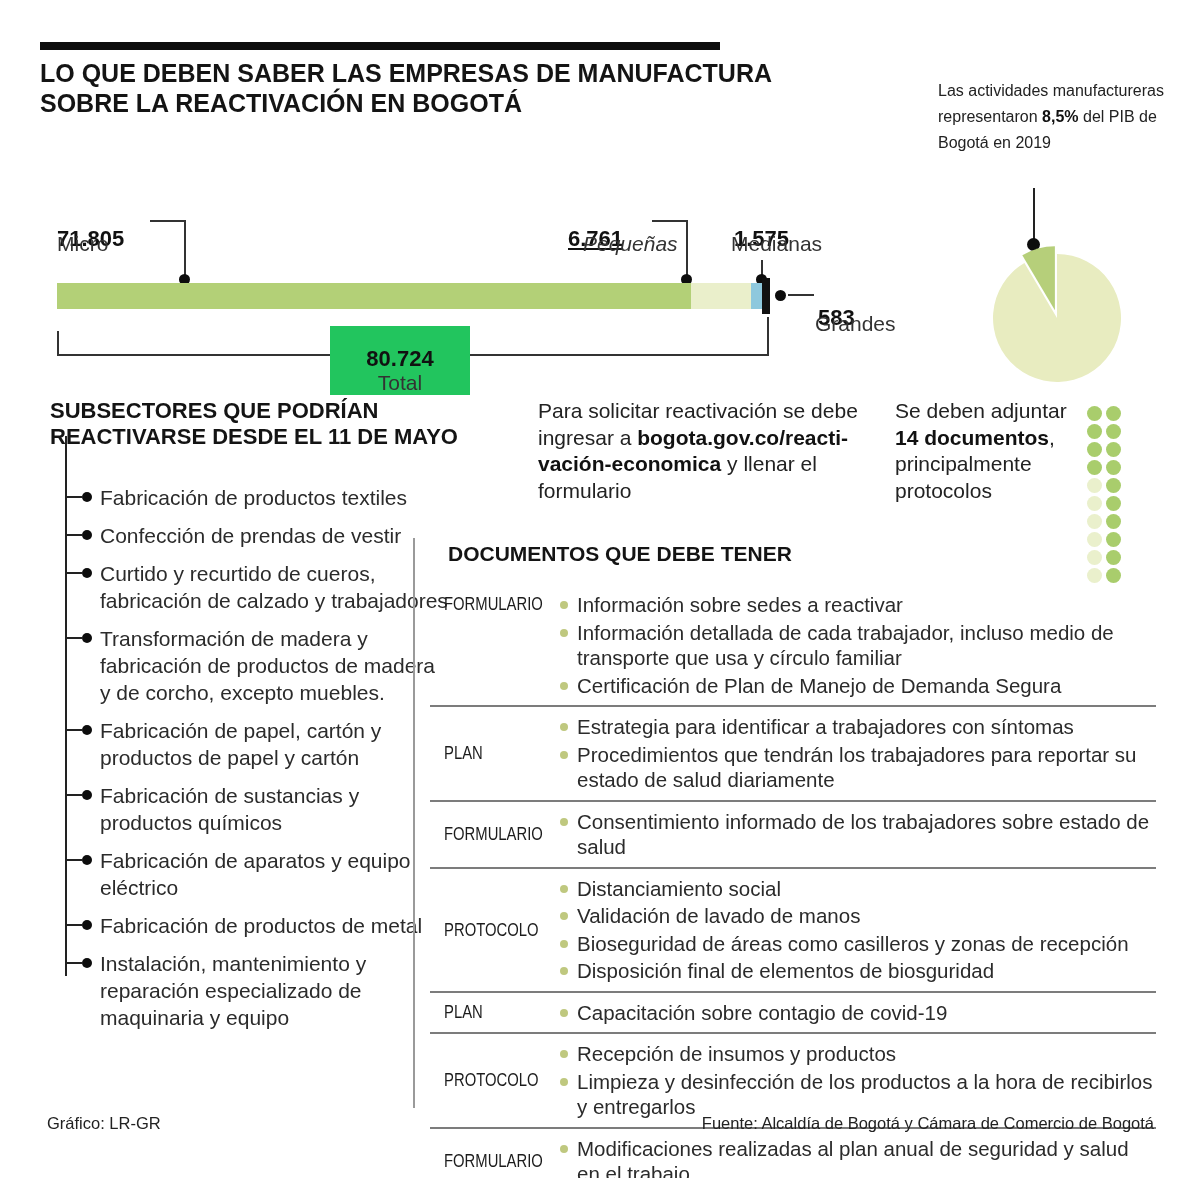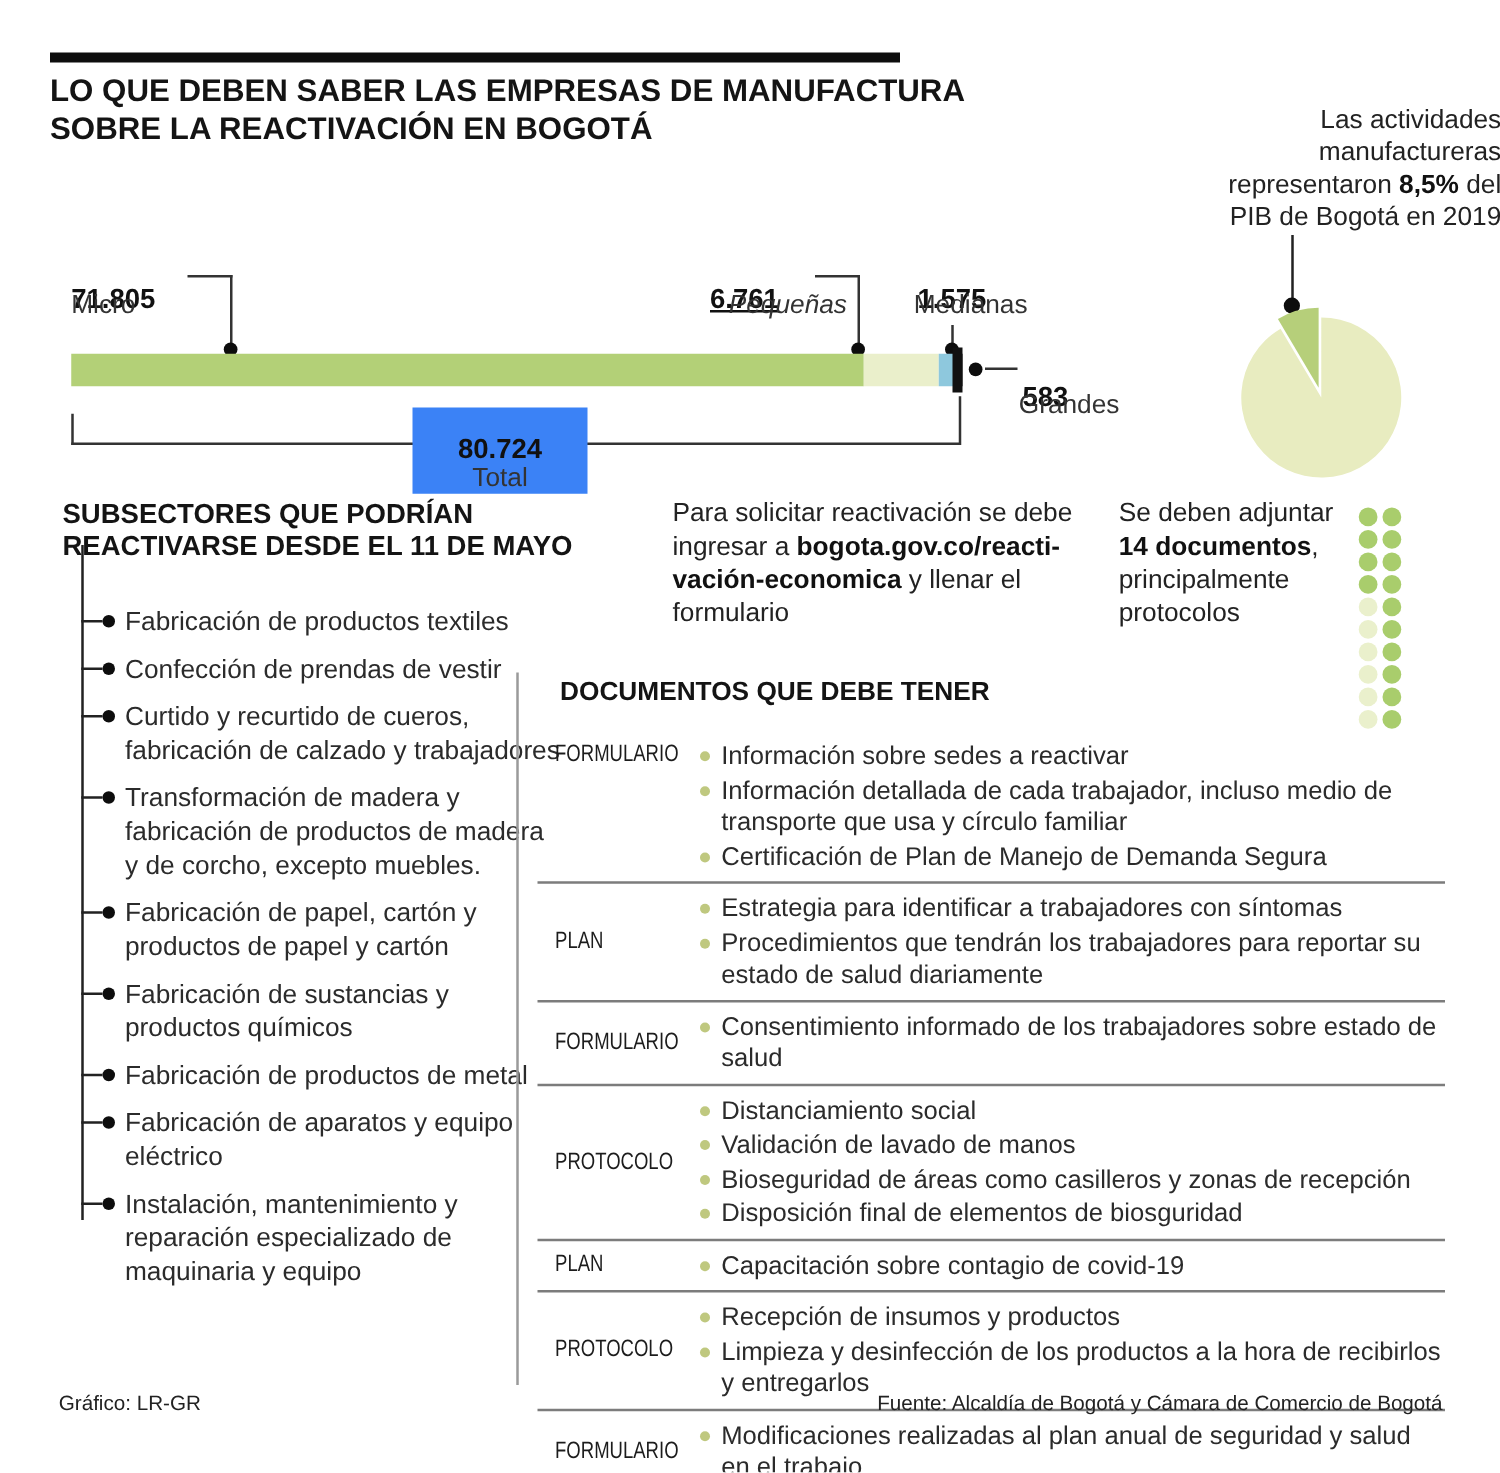--- a/index.html
+++ b/index.html
@@ -6,21 +6,21 @@
   .canvas{position:relative;width:1200px;height:1178px;background:#fff;overflow:hidden;
           font-family:"Liberation Sans",sans-serif;color:#1c1c1c;}
   .abs{position:absolute;}
 
   
   .top-rule{left:40px;top:42px;width:680px;height:8px;background:#0d0d0d;}
   .main-title{left:40px;top:58px;width:780px;font-size:25px;font-weight:bold;line-height:30px;color:#141414;}
   .sec1-title{left:48px;top:150px;font-size:21px;font-weight:bold;color:#141414;}
 
   
-  .pib-note{left:973px;top:62px;width:228px;font-size:21px;line-height:26px;color:#222;text-align:right;}
+  .pib-note{left:938px;top:62px;width:228px;font-size:16px;line-height:26px;color:#222;}
   .pib-note b{color:#111;}
   .pie-leader-line{left:1033px;top:188px;width:2px;height:54px;background:#222;}
   .pie-leader-dot{left:1027px;top:238px;width:13px;height:13px;border-radius:50%;background:#0d0d0d;}
   .pie-svg{left:985px;top:238px;}
 
   
   .num{font-size:22px;font-weight:bold;color:#111;margin-top:21px;}
   .cap{font-size:21px;color:#333;}
   .lbl-micro-num{left:57px;top:205px;}
   .lbl-micro-cap{left:57px;top:232px;}
@@ -42,21 +42,21 @@
   .med-v{left:761px;top:260px;height:18px;}
   .med-dot{left:756px;top:274px;}
   .gra-dot{left:775px;top:290px;}
   .gra-h{left:788px;top:294px;width:26px;}
   .bar{left:57px;top:283px;width:713px;height:26px;display:flex;}
   .seg{height:100%;}
   .grandes-marker{left:762px;top:278px;width:8px;height:36px;background:#0d0d0d;}
   .brk-line{left:57px;top:354px;width:711px;height:2px;background:#333;}
   .brk-ltick{left:57px;top:331px;width:2px;height:25px;background:#333;}
   .brk-rtick{left:767px;top:317px;width:2px;height:39px;background:#333;}
-  .total-box{left:330px;top:326px;width:140px;background:#3b82f6;text-align:center;line-height:24px;}
+  .total-box{left:330px;top:326px;width:140px;background:#22c55e;text-align:center;line-height:24px;}
 
   
   .sub-heading{left:50px;top:398px;width:430px;font-size:22px;font-weight:bold;line-height:26px;color:#141414;}
   .tree{left:50px;top:436px;width:400px;}
   .tree-line{position:absolute;left:15px;top:0;bottom:66px;width:2px;background:#222;}
   .tree ul{list-style:none;margin:0;padding:48px 0 0 0;}
   .tree li{position:relative;padding-left:50px;margin-bottom:11px;font-size:21px;line-height:27px;color:#2b2b2b;}
   .tree li::before{content:"";position:absolute;left:15px;top:12px;width:17px;height:2px;background:#222;}
   .tree li::after{content:"";position:absolute;left:32px;top:8px;width:10px;height:10px;border-radius:50%;background:#0d0d0d;}
 
@@ -149,22 +149,22 @@
   </div>
   <div class="abs tree">
     <div class="tree-line"></div>
     <ul id="subsector-list">
         <li>Fabricación de productos textiles</li>
         <li>Confección de prendas de vestir</li>
         <li>Curtido y recurtido de cueros, fabricación de calzado y trabajadores</li>
         <li>Transformación de madera y fabricación de productos de madera y de corcho, excepto muebles.</li>
         <li>Fabricación de papel, cartón y productos de papel y cartón</li>
         <li>Fabricación de sustancias y productos químicos</li>
+        <li>Fabricación de aparatos y equipo eléctrico</li>
         <li>Fabricación de productos de metal</li>
-        <li>Fabricación de aparatos y equipo eléctrico</li>
         <li>Instalación, mantenimiento y reparación especializado de maquinaria y equipo</li>
       </ul>
   </div>
 
   <p class="abs apply-note"><span>Para solicitar reactivación se debe ingresar a </span><b>bogota.gov.co/reacti­vación-economica</b><span> y llenar el formulario</span></p>
   <p class="abs attach-note"><span>Se deben adjuntar </span><b>14 documentos</b><span>, principalmente protocolos</span></p>
   <div class="abs dots-grid" id="dots">
       <span class="dot" style="background: rgb(169, 205, 108);"></span>
       <span class="dot" style="background: rgb(169, 205, 108);"></span>
       <span class="dot" style="background: rgb(169, 205, 108);"></span>

